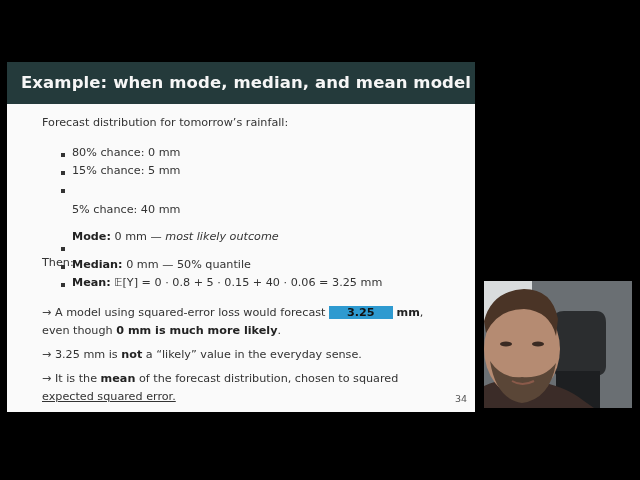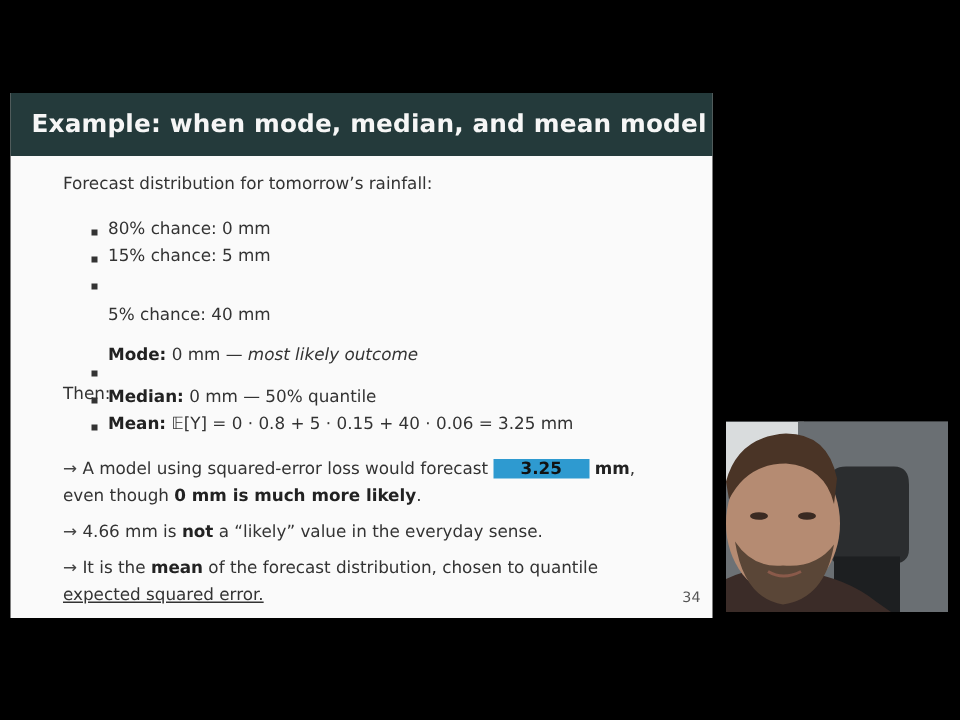--- a/index.html
+++ b/index.html
@@ -55,25 +55,25 @@
     </div>
 
     <div class="line" style="top:244px;">
       <span class="arrow">→</span><span> A model using squared-error loss would forecast </span><span class="hl">3.25</span><span class="b"> mm</span><span>,</span>
     </div>
     <div class="line" style="top:262px;">
       <span>even though </span><span class="b">0 mm is much more likely</span><span>.</span>
     </div>
 
     <div class="line" style="top:286px;">
-      <span class="arrow">→</span><span> 4.66 mm is </span><span class="b">not</span><span> a “likely” value in the everyday sense.</span>
+      <span class="arrow">→</span><span> 3.25 mm is </span><span class="b">not</span><span> a “likely” value in the everyday sense.</span>
     </div>
 
     <div class="line" style="top:310px;">
-      <span class="arrow">→</span><span> It is the </span><span class="b">mean</span><span> of the forecast distribution, chosen to quantile</span>
+      <span class="arrow">→</span><span> It is the </span><span class="b">mean</span><span> of the forecast distribution, chosen to squared</span>
     </div>
     <div class="line" style="top:328px;text-decoration:underline;">expected squared error.</div>
   </div>
 
   <div class="page-num">34</div>
 </div>
 
 <div class="webcam">
   <svg width="148" height="127" viewBox="0 0 148 127">
     <rect x="0" y="0" width="148" height="127" fill="#6c7175"></rect>

